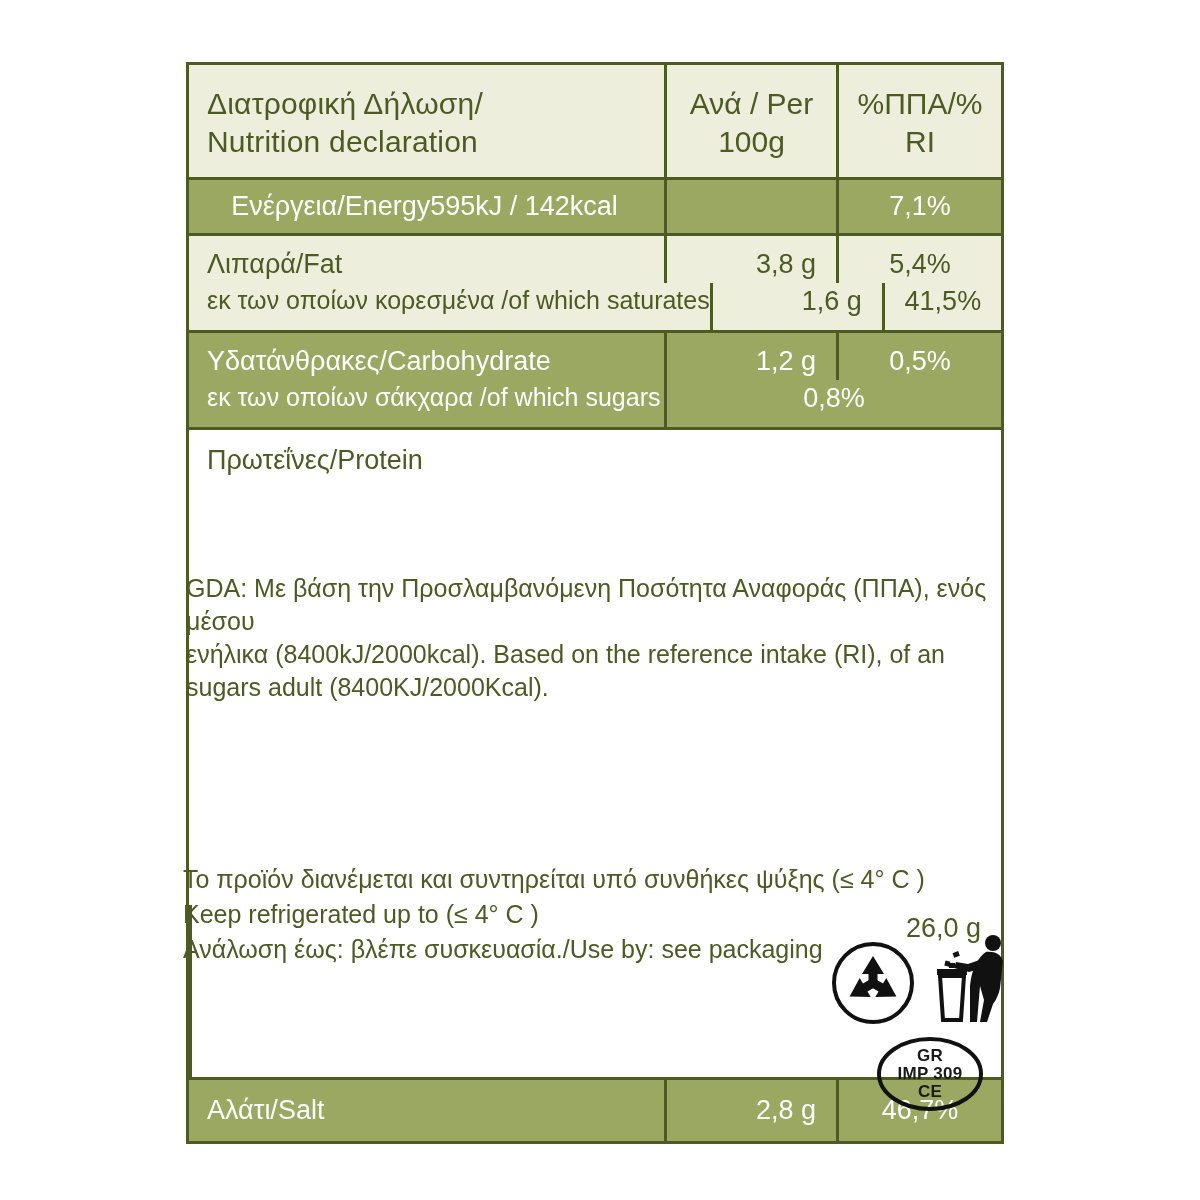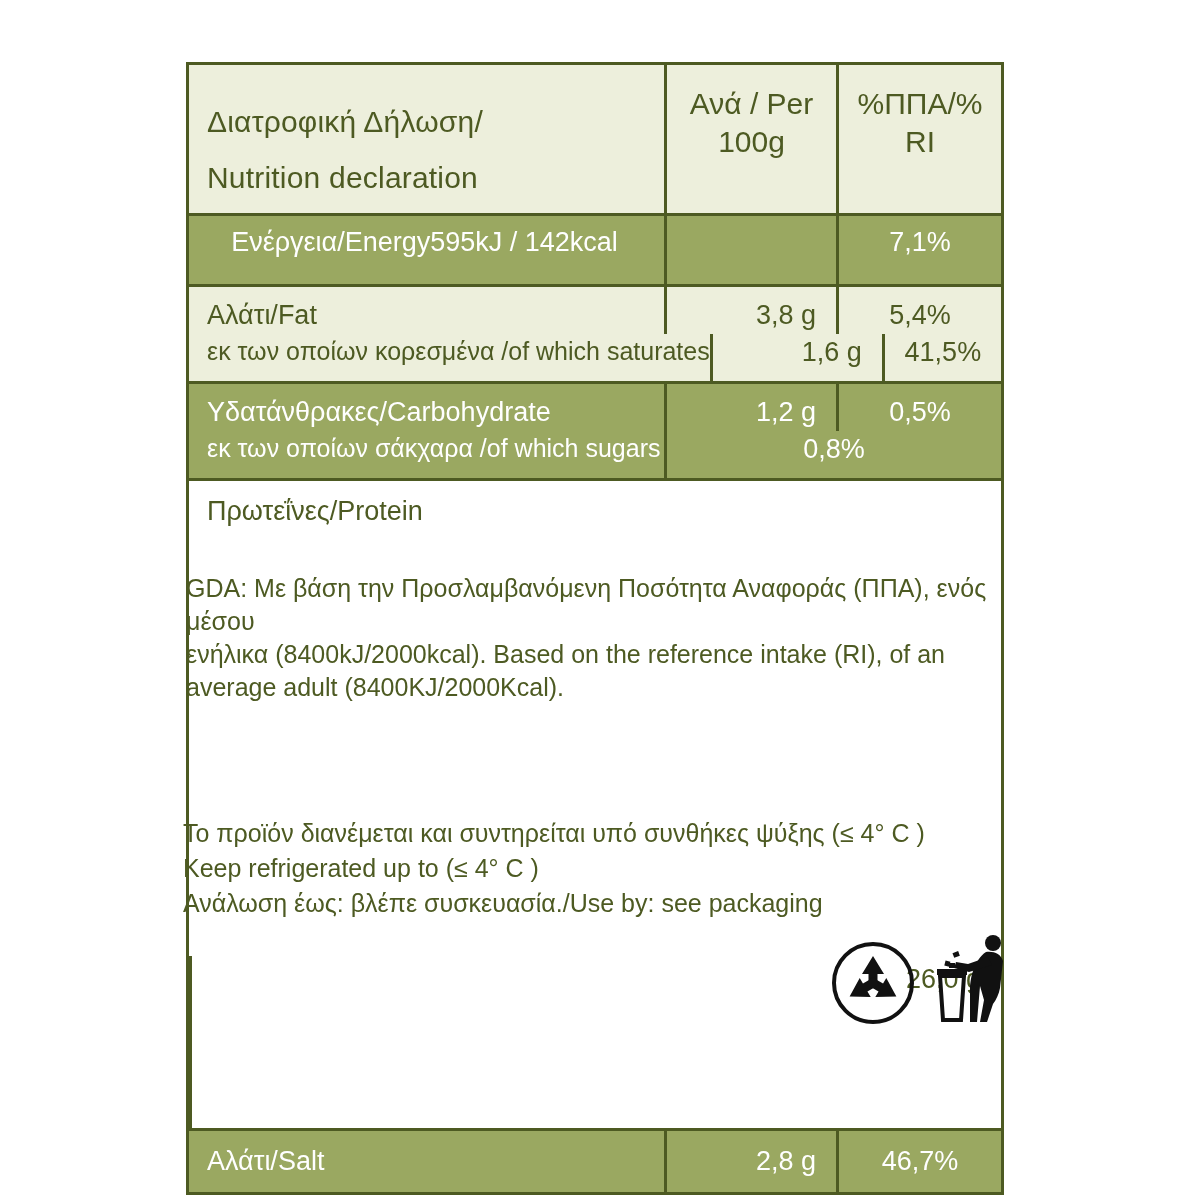--- a/index.html
+++ b/index.html
@@ -82,21 +82,20 @@
   }
 
   .divider-bottom {
     border-bottom: 3px solid #4d5a22;
   }
 
   .head-text {
     font-size: 30px;
     line-height: 38px;
     letter-spacing: 0.2px;
-    margin-top: 18px;
   }
   .head-center {
     text-align: center;
     font-size: 30px;
     line-height: 38px;
   }
 
   .body-text {
     font-size: 27px;
     line-height: 33px;
@@ -128,21 +127,21 @@
     width: 840px;
     font-size: 25px;
     line-height: 33px;
     color: #4d5a22;
   }
 
   
   .storage {
     position: absolute;
     left: 183px;
-    top: 816px;
+    top: 862px;
     width: 830px;
     font-size: 25px;
     line-height: 35px;
     color: #4d5a22;
   }
 
   
   .icon-mobius {
     position: absolute;
     left: 832px;
@@ -205,28 +204,28 @@
     <div class="row band-olive divider-bottom">
       <div class="cell-desc" style="padding-top:10px;padding-bottom:10px;padding-right:22px;">
         <div class="energy-wrap">
           <span class="body-text">Ενέργεια/Energy</span>
           <span class="body-text">595kJ / 142kcal</span>
         </div>
       </div>
       <div class="cell-per" style="padding-top:10px;padding-bottom:10px;">
         <span class="body-text">&nbsp;</span>
       </div>
-      <div class="cell-ri" style="padding-top:10px;padding-bottom:25px;">
+      <div class="cell-ri" style="padding-top:10px;padding-bottom:10px;">
         <span class="body-text">7,1%</span>
       </div>
     </div>
 
     <div class="row band-light">
       <div class="cell-desc" style="padding-top:12px;padding-bottom:2px;">
-        <span class="body-text">Αλάτι/Fat</span>
+        <span class="body-text">Λιπαρά/Fat</span>
       </div>
       <div class="cell-per" style="padding-top:12px;padding-bottom:2px;">
         <span class="body-text">3,8 g</span>
       </div>
       <div class="cell-ri" style="padding-top:12px;padding-bottom:2px;">
         <span class="body-text">5,4%</span>
       </div>
     </div>
 
     <div class="row band-light divider-bottom">
@@ -281,21 +280,21 @@
       <div class="cell-ri" style="padding-top:14px;padding-bottom:14px;">
         <span class="body-text">46,7%</span>
       </div>
     </div>
 
   </div>
 
   <div class="gda-note">
     <div>GDA: Με βάση την Προσλαμβανόμενη Ποσότητα Αναφοράς (ΠΠΑ), ενός μέσου</div>
     <div>ενήλικα (8400kJ/2000kcal). Based on the reference intake (RI), of an</div>
-    <div>average adult (8400KJ/2000Kcal).</div>
+    <div>sugars adult (8400KJ/2000Kcal).</div>
   </div>
 
   <div class="storage">
     <div>Το προϊόν διανέμεται και συντηρείται υπό συνθήκες ψύξης  (≤ 4° C )</div>
     <div>Keep refrigerated up to (≤ 4° C )</div>
     <div>Ανάλωση έως: βλέπε συσκευασία./Use by: see packaging</div>
   </div>
 
   <div class="icon-mobius">
     <svg viewBox="0 0 82 82" width="82" height="82" xmlns="http://www.w3.org/2000/svg">
@@ -322,14 +321,24 @@
         <rect x="9" y="31" width="5" height="5" transform="rotate(15 11 33)"></rect>
 
         <path d="M4 46 L28 46 L25 90 L7 90 Z" fill="none" stroke="#111111" stroke-width="4"></path>
 
         <rect x="1" y="39" width="30" height="6"></rect>
         <rect x="13" y="33" width="6" height="5"></rect>
       </g>
     </svg>
   </div>
 
+  <div class="icon-oval">
+    <svg viewBox="0 0 108 76" width="108" height="76" xmlns="http://www.w3.org/2000/svg">
+      <ellipse cx="54" cy="38" rx="51" ry="35" fill="none" stroke="#111111" stroke-width="4"></ellipse>
+    </svg>
+    <div class="oval-text">
+      <span>GR</span>
+      <span>IMP 309</span>
+      <span>CE</span>
+    </div>
+  </div>
 
 </div>
 
 </body></html>

